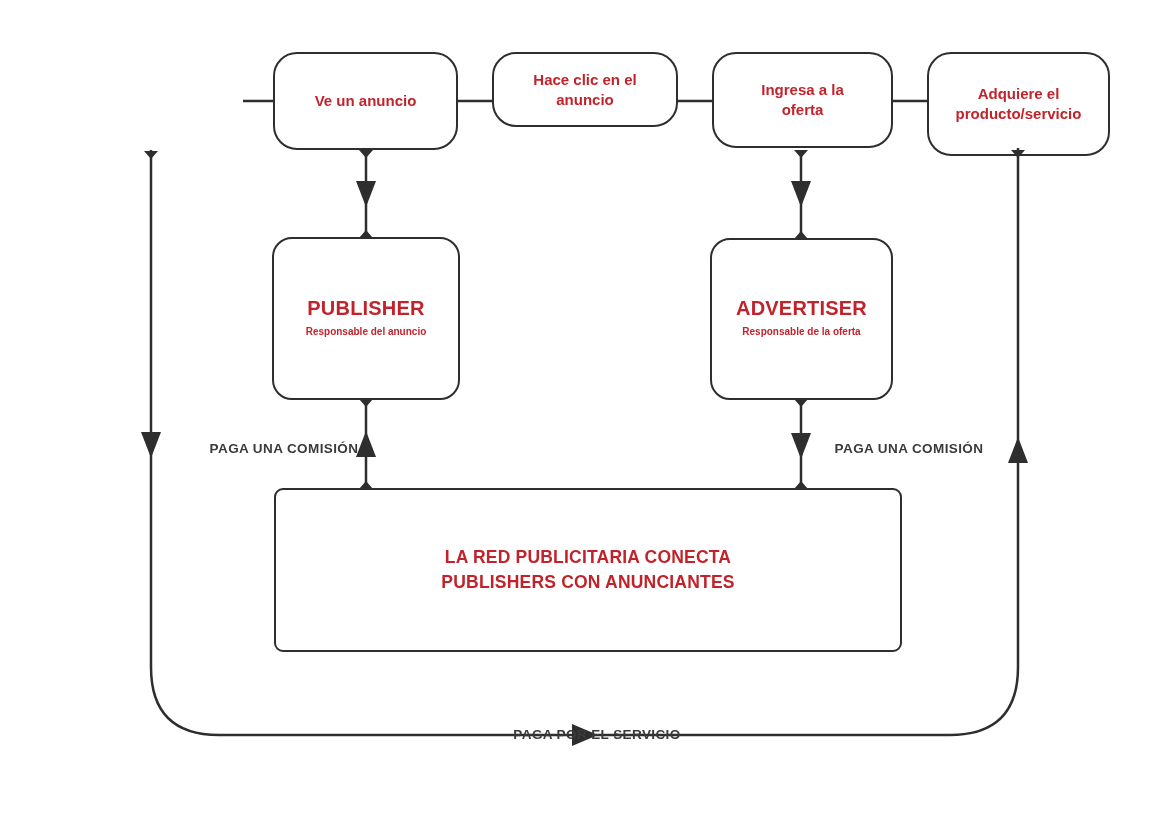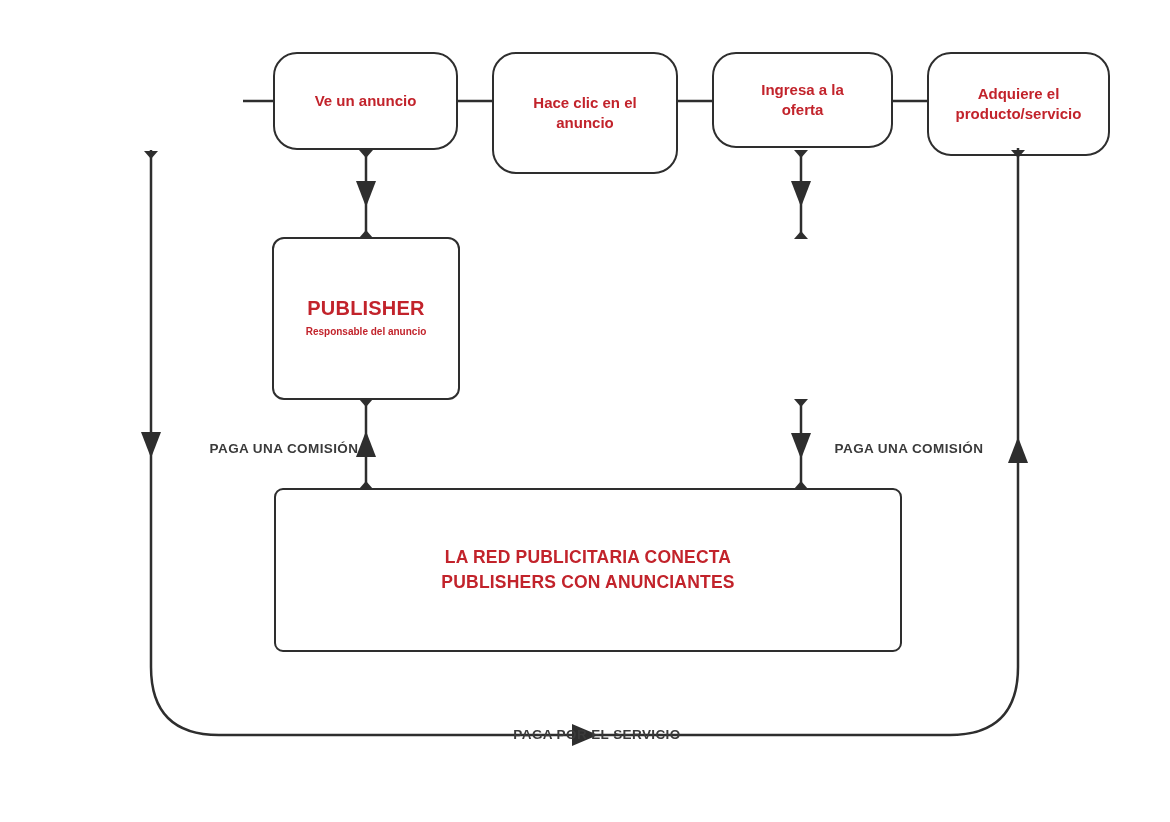--- a/index.html
+++ b/index.html
@@ -26,21 +26,21 @@
     justify-content:center;
     text-align:center;
     color:#C2232B;
     font-weight:bold;
   }
   .step-label{
     font-size:15px;
     line-height:20px;
     display:inline-block;
   }
-  .actor{border-radius:12px;}
+  .actor{border-radius:20px;}
   .actor-title{
     font-size:20px;
     line-height:24px;
     letter-spacing:.2px;
   }
   .actor-subtitle{
     margin-top:2px;
     font-size:10px;
     line-height:20px;
     display:inline-block;
@@ -72,37 +72,41 @@
 </head>
 <body>
 
 <div class="canvas">
 
 
   <div class="node" style="left:273px;top:52px;width:185px;height:98px;">
     <span class="step-label">Ve un anuncio</span>
   </div>
 
-  <div class="node" style="left:492px;top:52px;width:186px;height:122px;">
+  <div class="node" style="left:492px;top:52px;width:186px;height:75px;">
     <span class="step-label w130">Hace clic en el anuncio</span>
   </div>
 
   <div class="node" style="left:712px;top:52px;width:181px;height:96px;justify-content:center;">
     <span class="step-label w115">Ingresa a la oferta</span>
   </div>
 
   <div class="node" style="left:927px;top:52px;width:183px;height:104px;">
     <span class="step-label w150">Adquiere el producto/servicio</span>
   </div>
 
   <div class="node actor" style="left:272px;top:237px;width:188px;height:163px;">
     <span class="actor-title">PUBLISHER</span>
     <span class="actor-subtitle w120">Responsable del anuncio</span>
   </div>
 
+  <div class="node actor" style="left:710px;top:238px;width:183px;height:162px;">
+    <span class="actor-title">ADVERTISER</span>
+    <span class="actor-subtitle w120">Responsable de la oferta</span>
+  </div>
 
   <div class="node network" style="left:274px;top:488px;width:628px;height:164px;">
     <span class="network-label w330">LA RED PUBLICITARIA CONECTA PUBLISHERS CON ANUNCIANTES</span>
   </div>
 
   <svg class="connector-layer" viewBox="0 0 1170 822">
     <g stroke="#2E2E2E" stroke-width="2.5" fill="none">
 
       <path d="M243 101 H273"></path>
       <path d="M458 101 H492"></path>

